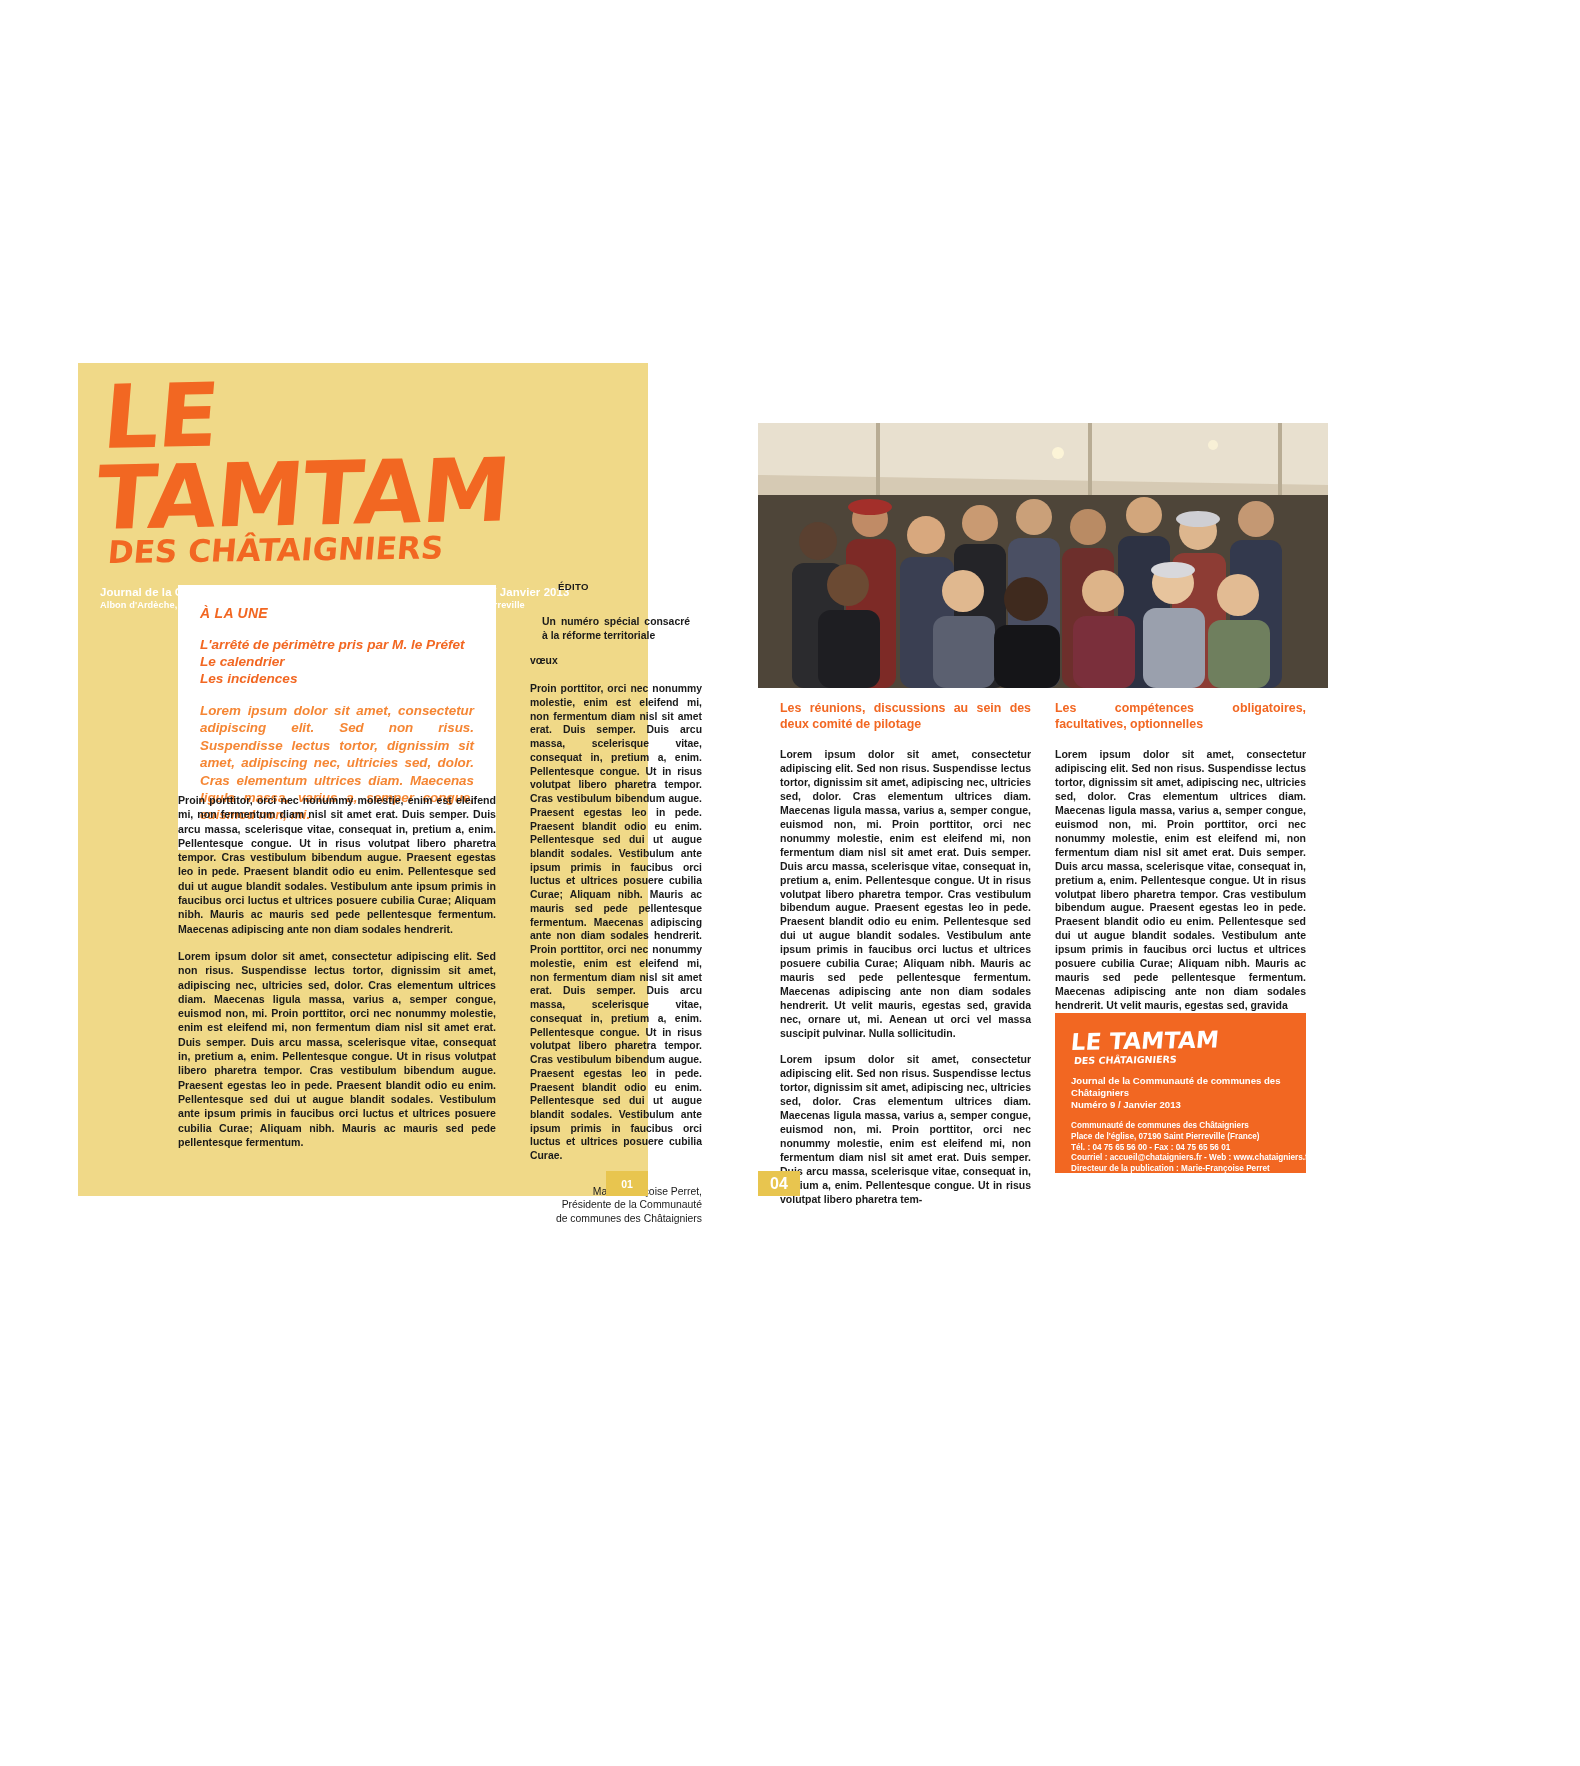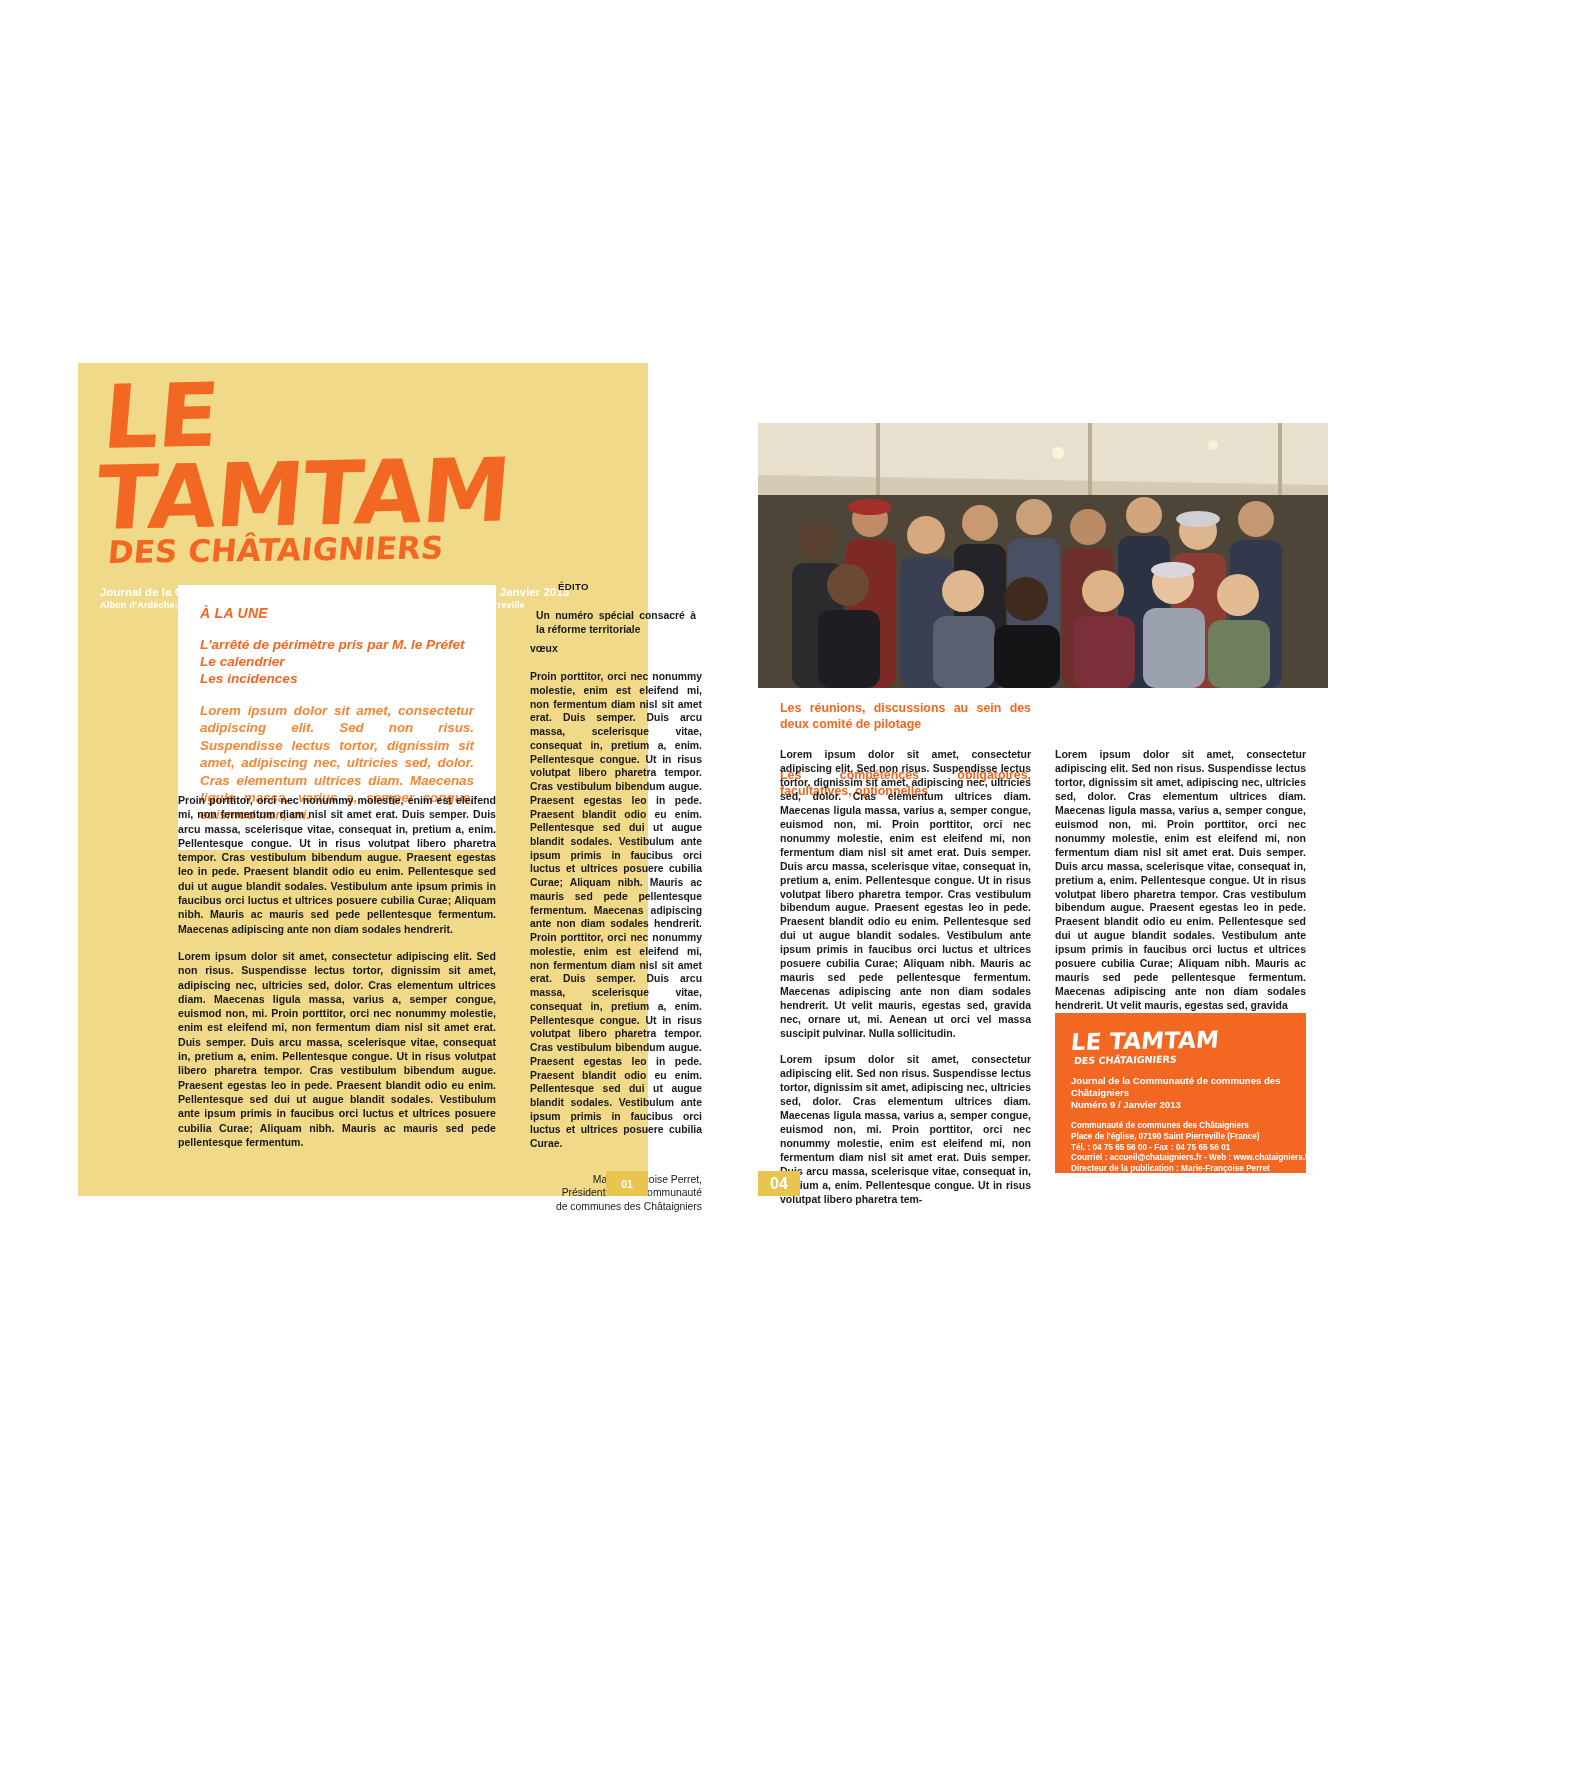--- a/index.html
+++ b/index.html
@@ -139,21 +139,21 @@
     position: absolute;
     left: 452px;
     top: 240px;
     width: 172px;
     font-size: 10.4px;
     line-height: 1.32;
     color: #1a1a1a;
     text-align: justify;
     font-weight: 700;
   }
-  .p1-colB .lead { margin: 6px; }
+  .p1-colB .lead { margin: 12px; }
   .p1-colB .voeux { margin: 0 0 14px 0; }
   .p1-colB p { margin: 0 0 12px 0; }
   .sig {
     text-align: right;
     font-size: 10.4px;
     font-weight: 400;
     line-height: 1.3;
     margin-top: 22px;
   }
 
@@ -209,22 +209,21 @@
     background: #6b6456;
   }
   .photo svg { display: block; }
 
   .p2-heads {
     position: absolute;
     top: 338px;
     left: 22px;
     width: 526px;
     display: flex;
-    gap: 36px;
-    flex-direction: column;
+    gap: 24px;
   }
   .p2-head {
     width: 251px;
     font-size: 12.4px;
     font-weight: 700;
     color: #f26722;
     line-height: 1.25;
     text-align: justify;
   }
 

